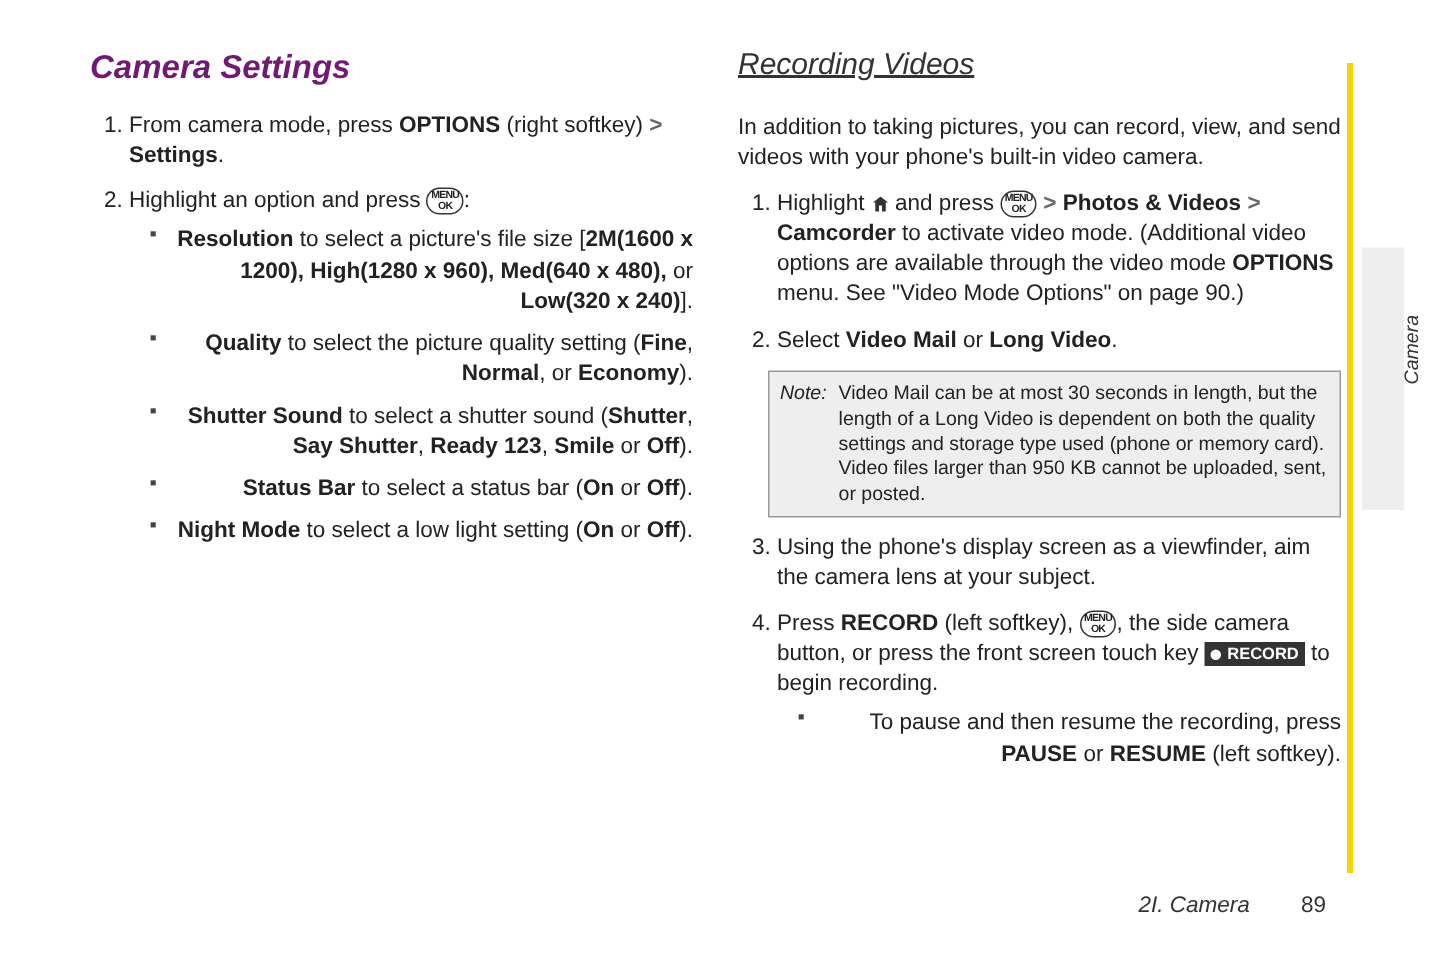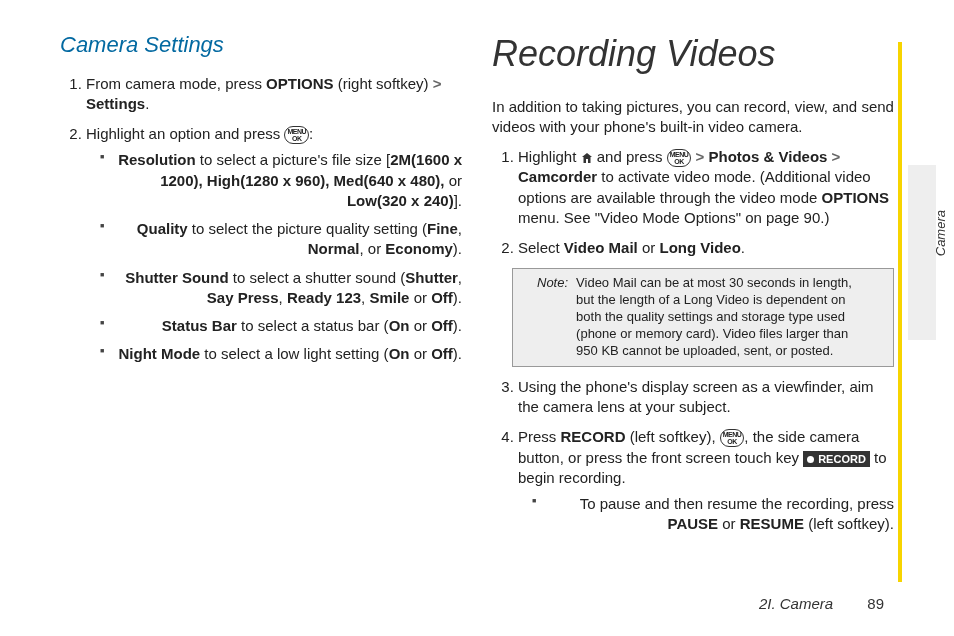--- a/index.html
+++ b/index.html
@@ -21,31 +21,32 @@
     width: 100%;
     height: 100%;
   }
   .col {
     flex: 1;
     font-size: 15px;
     line-height: 1.35;
   }
   h2.section {
     font-style: italic;
-    font-weight: normal;
+    font-weight: bold;
     font-size: 22px;
     margin: 0 0 14px 0;
-    color: #0369a1;
+    color: #701a75;
   }
   h1.major {
     font-style: italic;
     font-weight: normal;
-    font-size: 36px;
+    font-size: 20px;
     margin: 0 0 18px 0;
     color: #333;
+    text-decoration: underline;
   }
   ol.numlist {
     list-style: decimal;
     padding-left: 26px;
     margin: 0;
   }
   ol.numlist > li {
     margin-bottom: 10px;
   }
   ul.squarelist {
@@ -86,21 +87,21 @@
     display: inline-block;
     width: 12px;
     height: 12px;
     vertical-align: middle;
   }
   .home-icon svg { width:12px; height:12px; vertical-align:top;}
   .gt { font-weight: bold; color:#666; }
   .notebox {
     border: 1px solid #999;
     background: #eee;
-    padding: 6px 24px;
+    padding: 6px 7px;
     margin: 8px 0 10px 20px;
     font-size: 13px;
     line-height: 1.3;
     display: flex;
     gap: 8px;
   }
   .notebox .lbl {
     font-style: italic;
     white-space: nowrap;
   }
@@ -179,21 +180,21 @@
       <li>
         <span>Highlight an option and press </span><span class="menu-ok-icon"><span>MENU</span><span>OK</span></span><span>:</span>
         <ul class="squarelist">
           <li>
             <span class="bold">Resolution</span><span> to select a picture's file size [</span><span class="bold">2M(1600 x 1200), High(1280 x 960), Med(640 x 480),</span><span> or </span><span class="bold">Low(320 x 240)</span><span>].</span>
           </li>
           <li>
             <span class="bold">Quality</span><span> to select the picture quality setting (</span><span class="bold">Fine</span><span>, </span><span class="bold">Normal</span><span>, or </span><span class="bold">Economy</span><span>).</span>
           </li>
           <li>
-            <span class="bold">Shutter Sound</span><span> to select a shutter sound (</span><span class="bold">Shutter</span><span>, </span><span class="bold">Say Press</span><span>, </span><span class="bold">Ready 123</span><span>, </span><span class="bold">Smile</span><span> or </span><span class="bold">Off</span><span>).</span>
+            <span class="bold">Shutter Sound</span><span> to select a shutter sound (</span><span class="bold">Shutter</span><span>, </span><span class="bold">Say Shutter</span><span>, </span><span class="bold">Ready 123</span><span>, </span><span class="bold">Smile</span><span> or </span><span class="bold">Off</span><span>).</span>
           </li>
           <li>
             <span class="bold">Status Bar</span><span> to select a status bar (</span><span class="bold">On</span><span> or </span><span class="bold">Off</span><span>).</span>
           </li>
           <li>
             <span class="bold">Night Mode</span><span> to select a low light setting (</span><span class="bold">On</span><span> or </span><span class="bold">Off</span><span>).</span>
           </li>
         </ul>
       </li>
     </ol>

